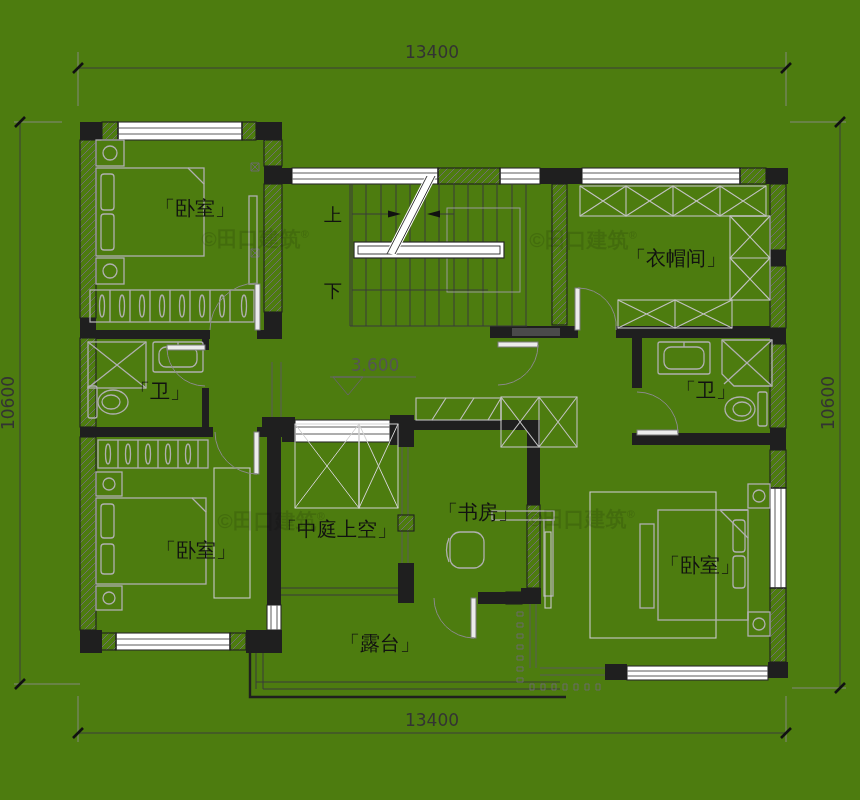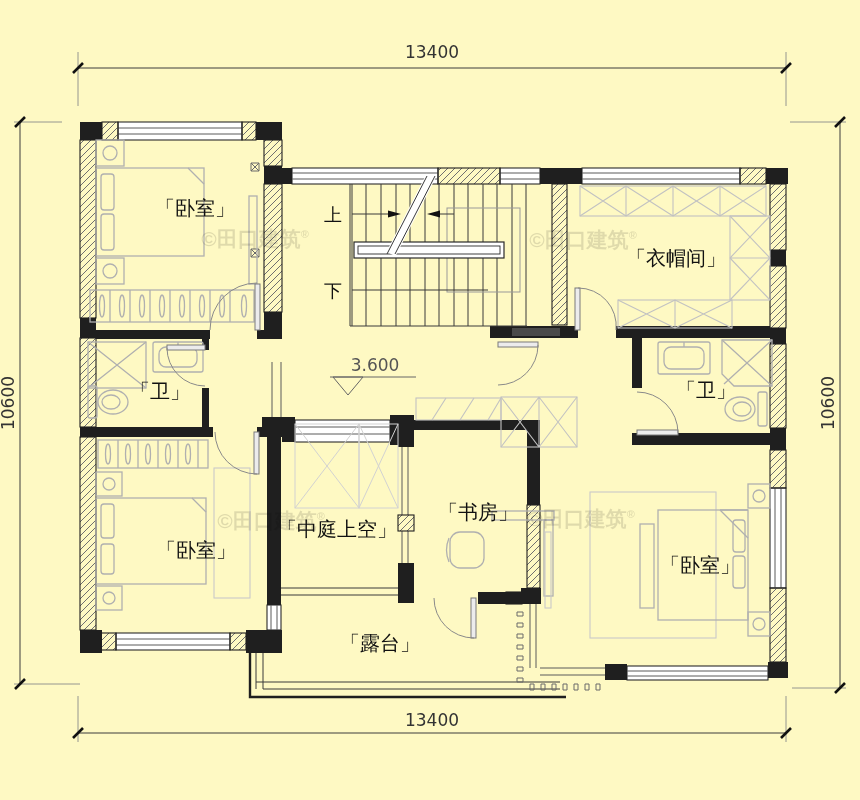--- a/index.html
+++ b/index.html
@@ -1,16 +1,16 @@
 <!DOCTYPE html>
 <html><head>
 <meta charset="utf-8">
 <style>
   html,body{margin:0;padding:0;background:#ffffff;}
-  .page{width:860px;height:800px;position:relative;background:#fef9c3;overflow:hidden;}
+  .page{width:860px;height:800px;position:relative;background:#4d7c0f;overflow:hidden;}
   svg{display:block;}
   
   .wb{fill:#1f1f1f;stroke:none;}
   .wg{fill:#4a4a4a;stroke:none;}
   .wh{fill:url(#hatch);stroke:#1f1f1f;stroke-width:1.1;}
   .win{fill:#fff;stroke:#2a2a2a;stroke-width:1.1;}
   .winl{stroke:#5a5a5a;stroke-width:1;fill:none;}
   .thin{stroke:#3a3a3a;stroke-width:1;fill:none;}
   .thick{stroke:#1f1f1f;stroke-width:2.4;fill:none;}
   .furn{fill:none;stroke:#b0b0b0;stroke-width:1.3;}

